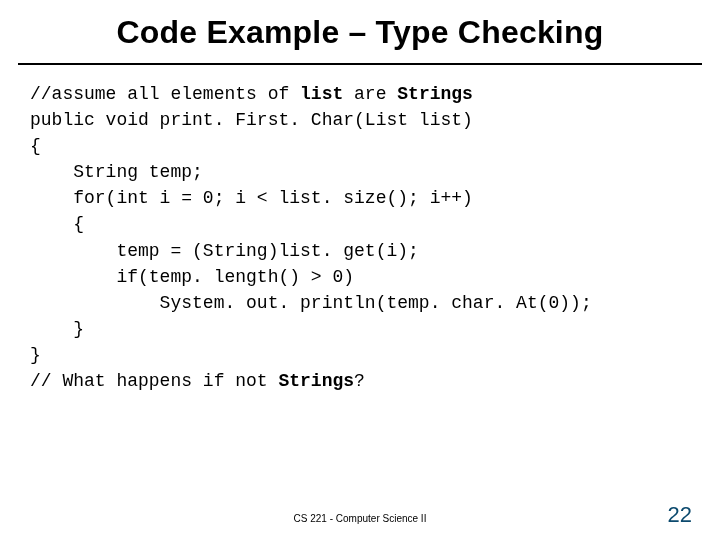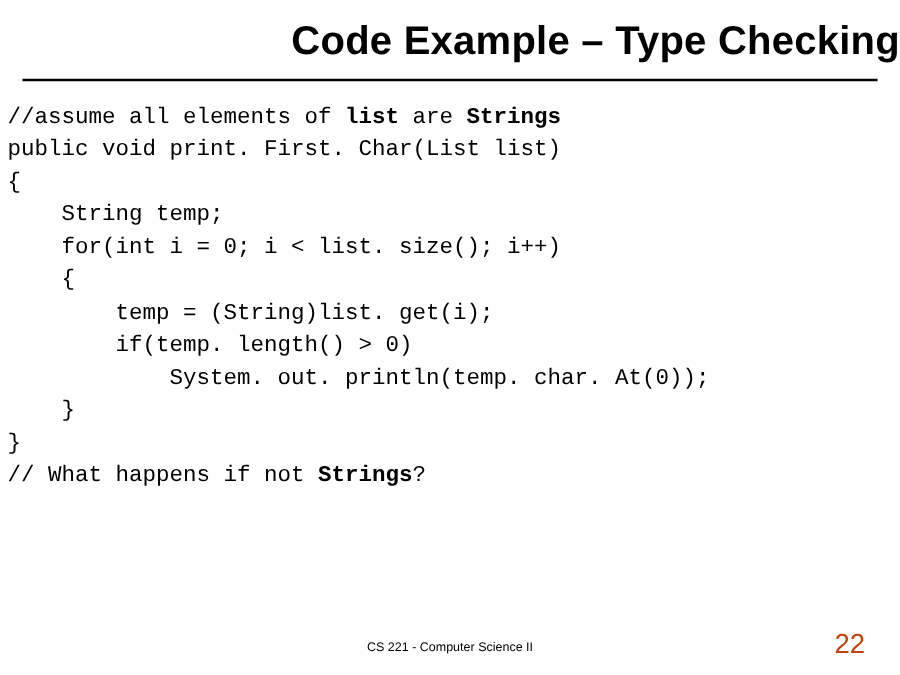--- a/index.html
+++ b/index.html
@@ -14,53 +14,53 @@
   .slide {
     width: 720px;
     height: 540px;
     position: relative;
     box-sizing: border-box;
   }
   .title {
     color: #000;
     font-size: 32px;
     font-weight: bold;
-    text-align: right;
+    text-align: center;
     padding-top: 14px;
     padding-bottom: 6px;
     letter-spacing: 0.2px;
   }
   .underline {
     height: 2px;
     background: #000;
     margin: 6px 18px 0 18px;
   }
   .code {
     font-family: "Courier New", Courier, monospace;
     font-size: 18px;
     line-height: 1.45;
     color: #000;
     white-space: pre;
-    padding: 16px 22px 0 6px;
+    padding: 16px 22px 0 30px;
   }
   .code b { font-weight: bold; }
   .footer-center {
     position: absolute;
     bottom: 16px;
     width: 100%;
     text-align: center;
     font-size: 10px;
     color: #000;
   }
   .footer-right {
     position: absolute;
     bottom: 12px;
     right: 28px;
     font-size: 22px;
-    color: #c2410c;
+    color: #0c4a6e;
     margin-top: 20px;
   }
 </style>
 </head>
 <body>
 
 <div class="slide">
 
   <div class="title">Code Example – Type Checking</div>
   <div class="underline"></div>

